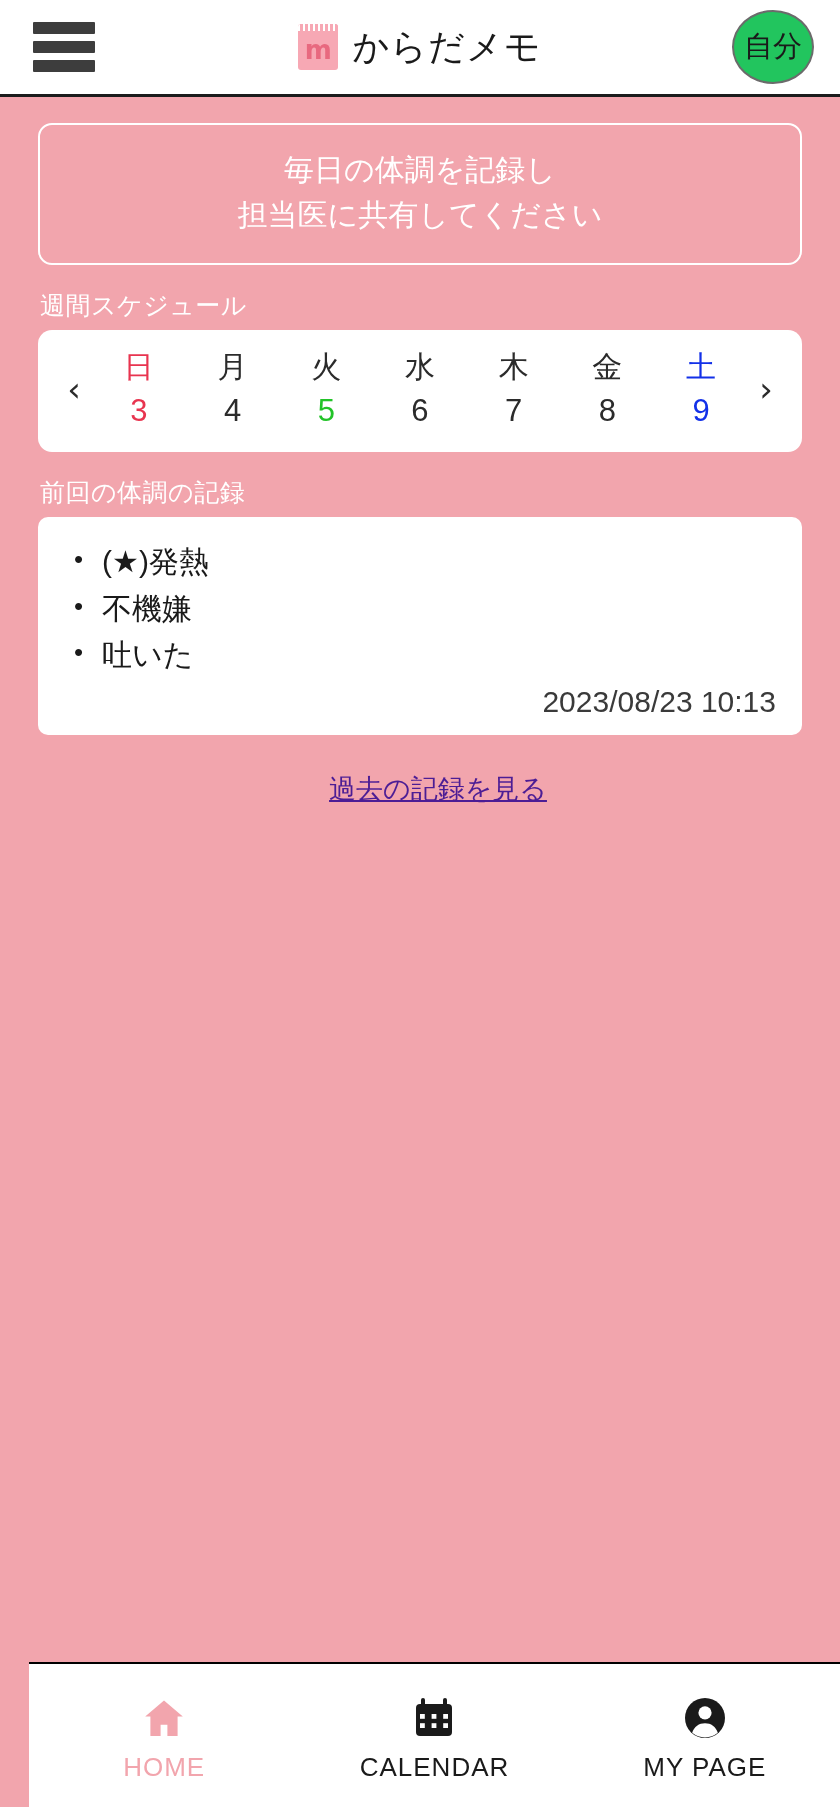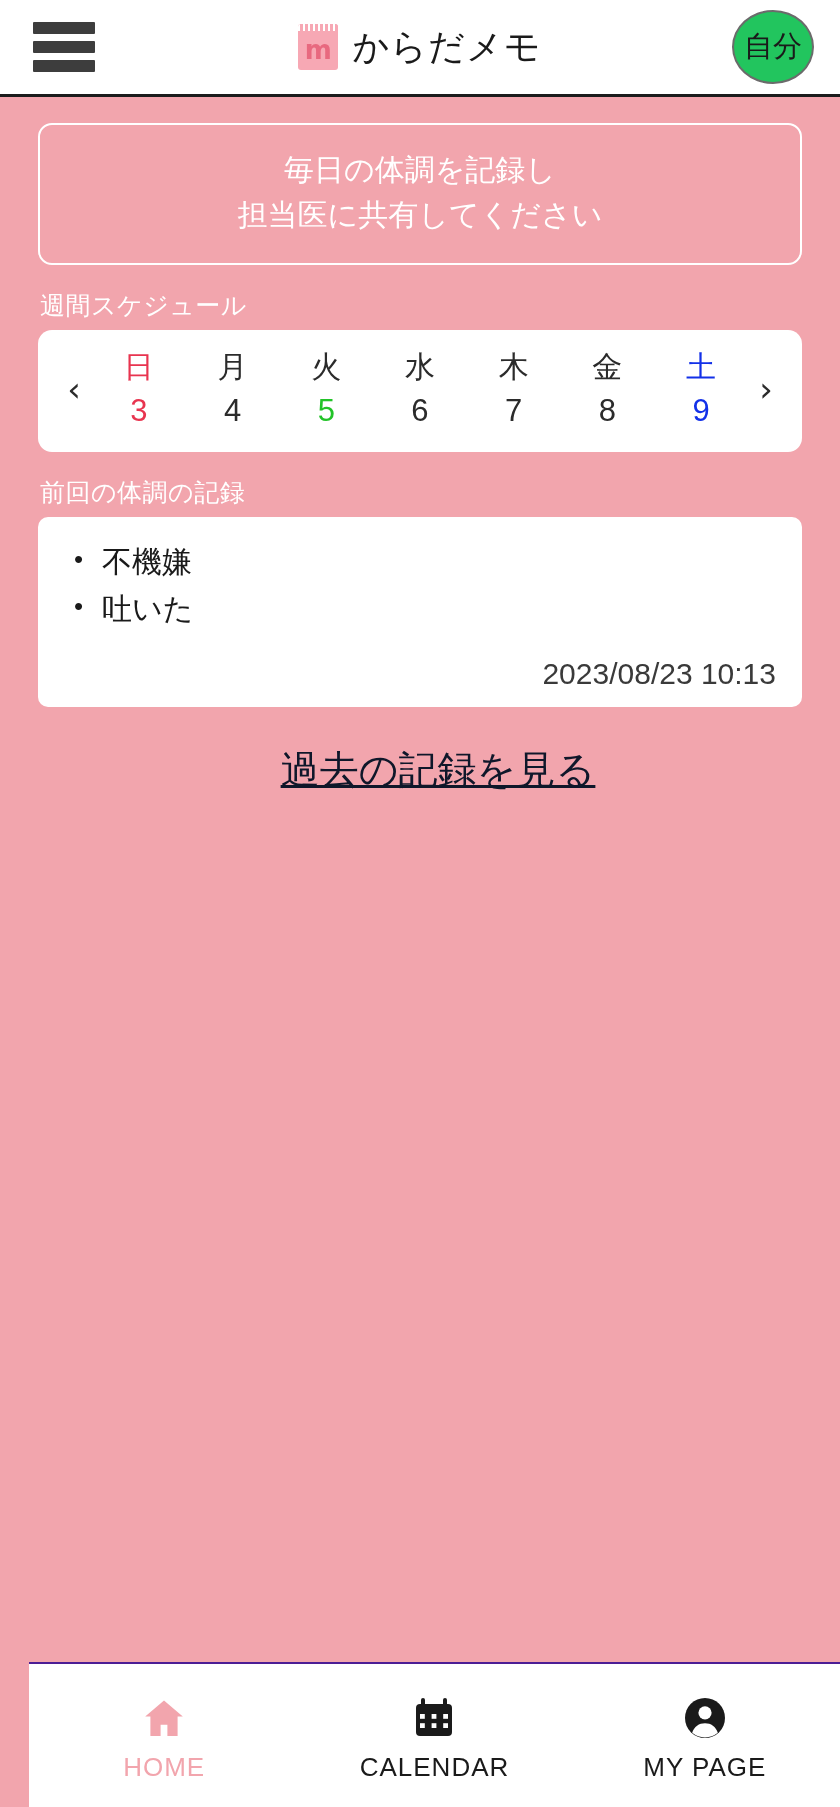--- a/index.html
+++ b/index.html
@@ -219,32 +219,32 @@
     color: #3a3a3a;
     margin-top: 6px;
   }
 
   .history-link-wrap {
     text-align: center;
     margin-top: 36px;
   }
   .history-link {
     display: inline-block;
-    font-size: 39px;
-    color: #0f172a;
+    font-size: 27px;
+    color: #4c1d95;
     text-decoration: underline;
     cursor: pointer;
     margin-left: 36px;
   }
 
   
   .bottom-nav {
     flex: 0 0 145px;
     background: #ffffff;
-    border-top: 2px solid #4c1d95;
+    border-top: 2px solid #000000;
     display: flex;
     margin-left: 29px;
   }
   .nav-item {
     flex: 1 1 0;
     display: flex;
     flex-direction: column;
     align-items: center;
     justify-content: center;
     gap: 10px;
@@ -318,20 +318,21 @@
           </div>
         </div>
       <div class="week-arrow">›</div>
     </div>
 
 
     <div class="section-label">前回の体調の記録</div>
 
     <div class="record-card">
       <ul id="symptom-list">
+          <li>(★)発熱</li>
           <li>不機嫌</li>
           <li>吐いた</li>
         </ul>
       <div class="record-time">2023/08/23 10:13</div>
     </div>
 
     <div class="history-link-wrap">
       <span class="history-link">過去の記録を見る</span>
     </div>
   </div>

